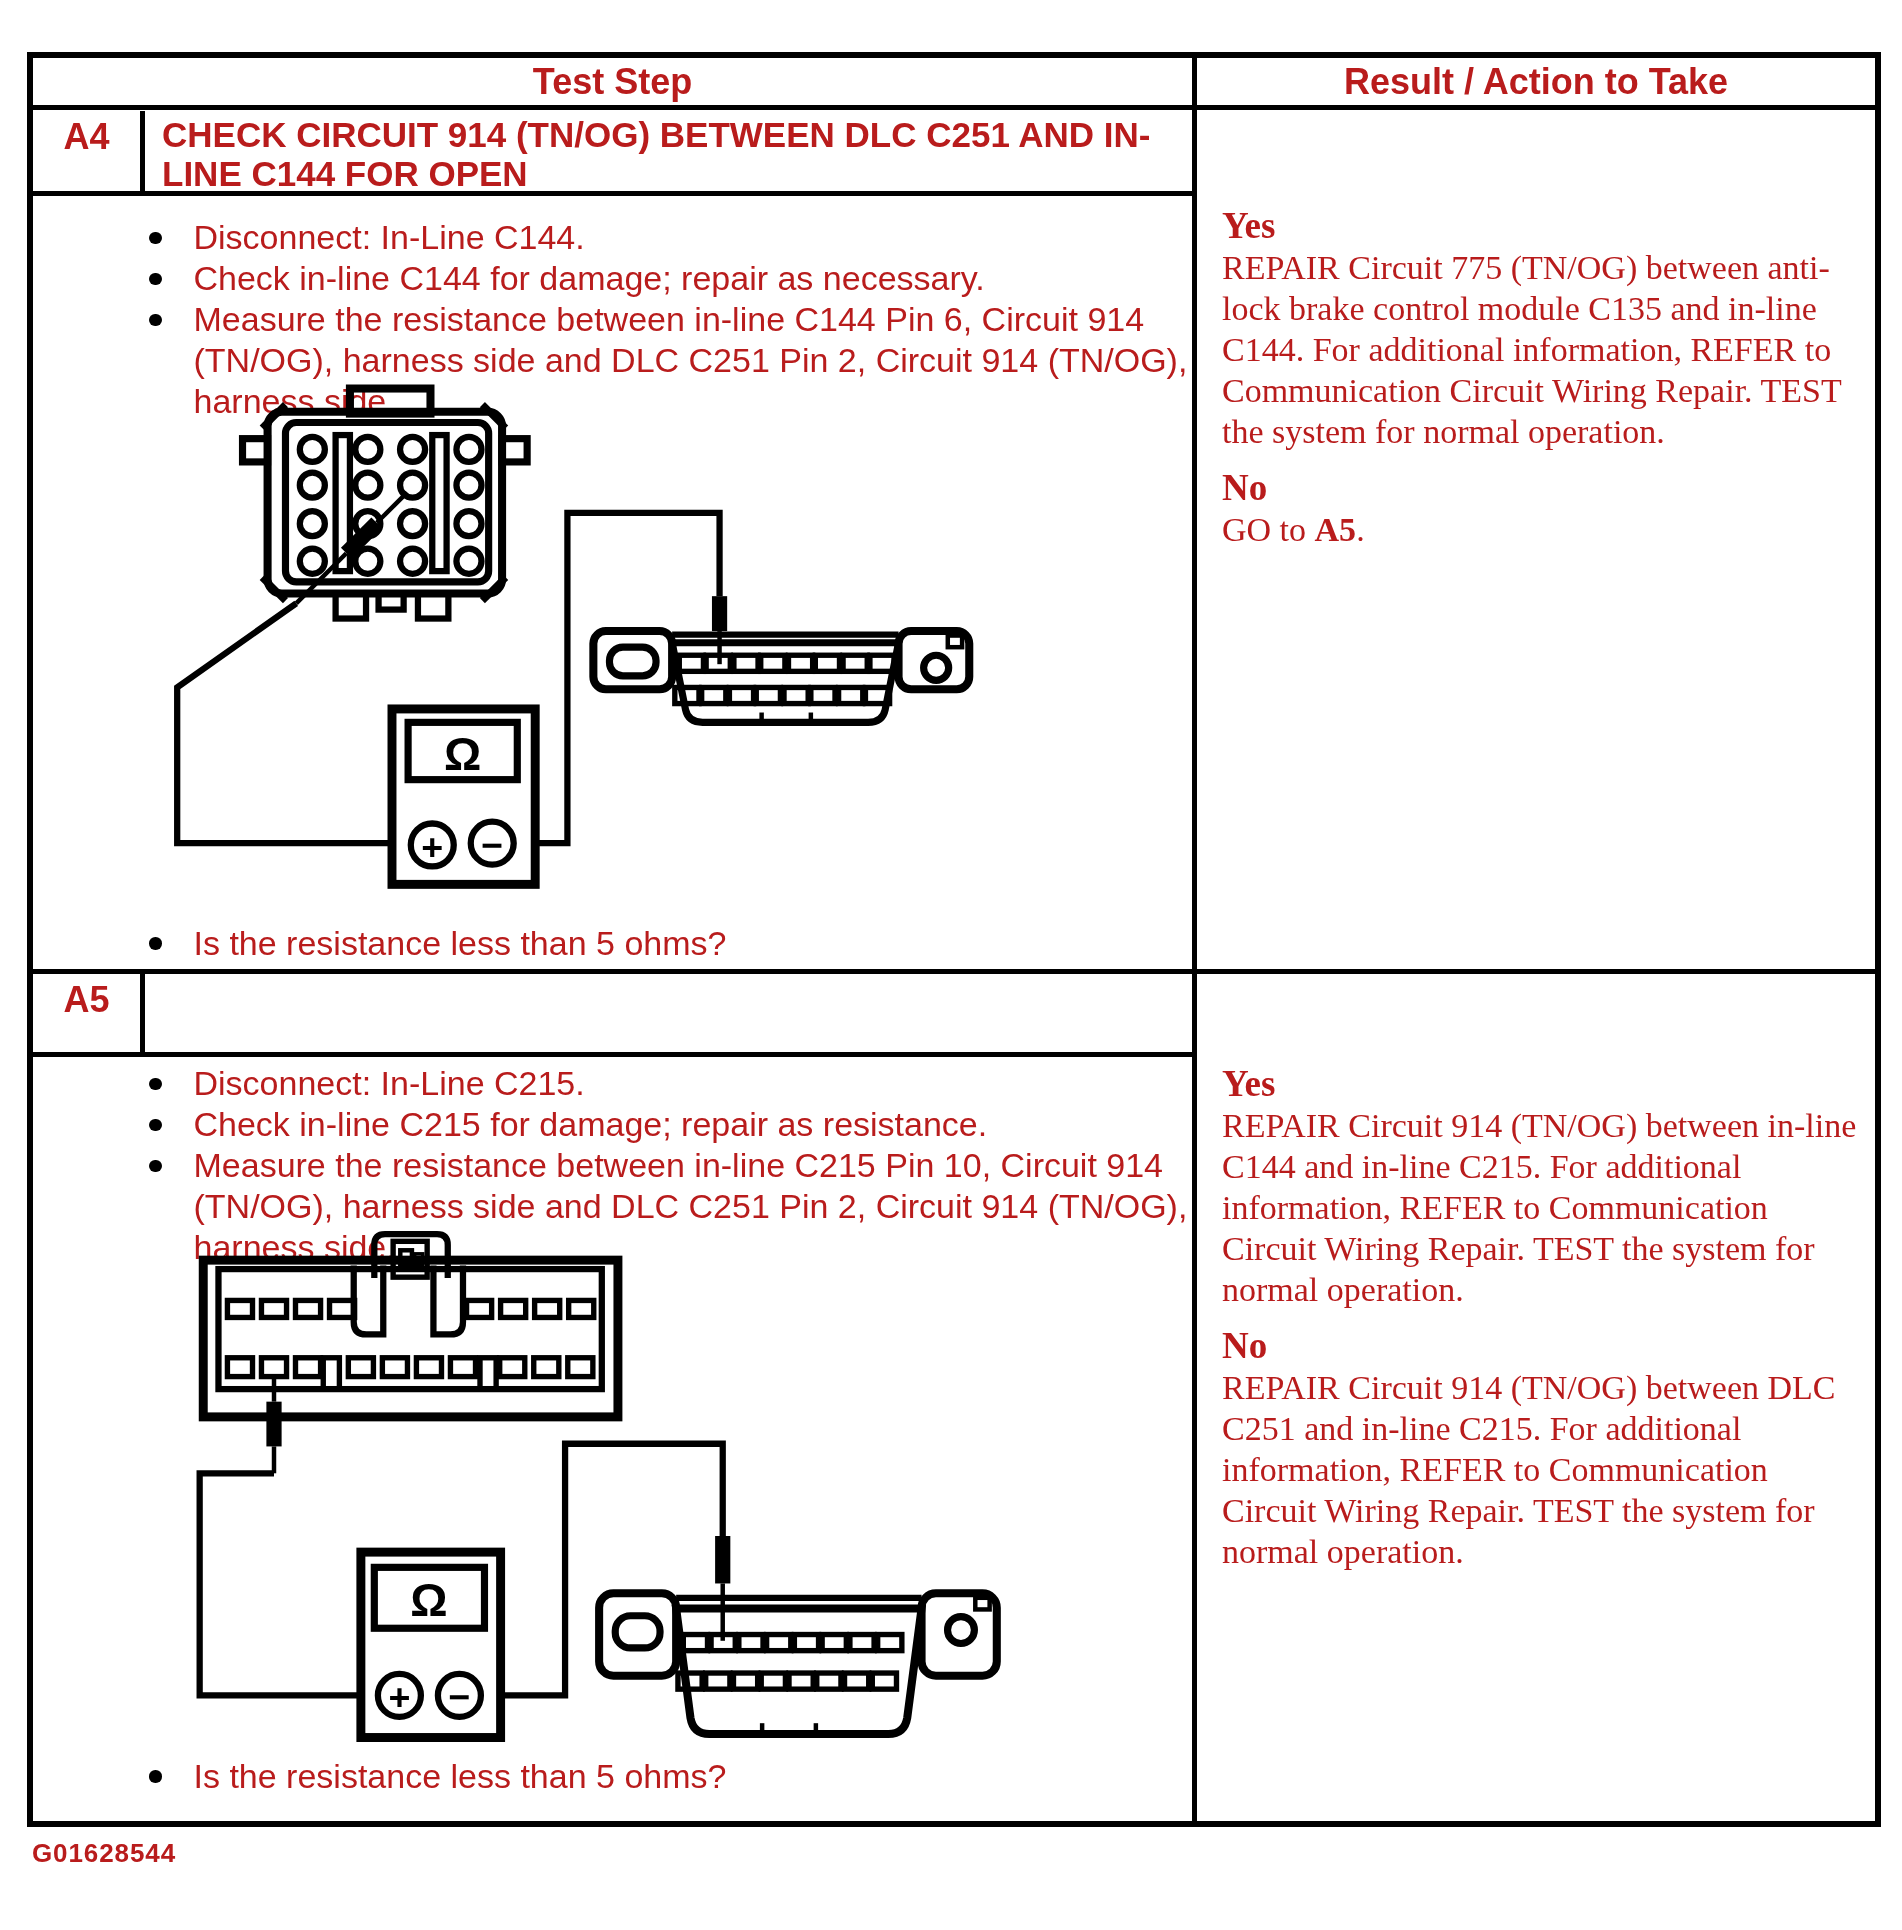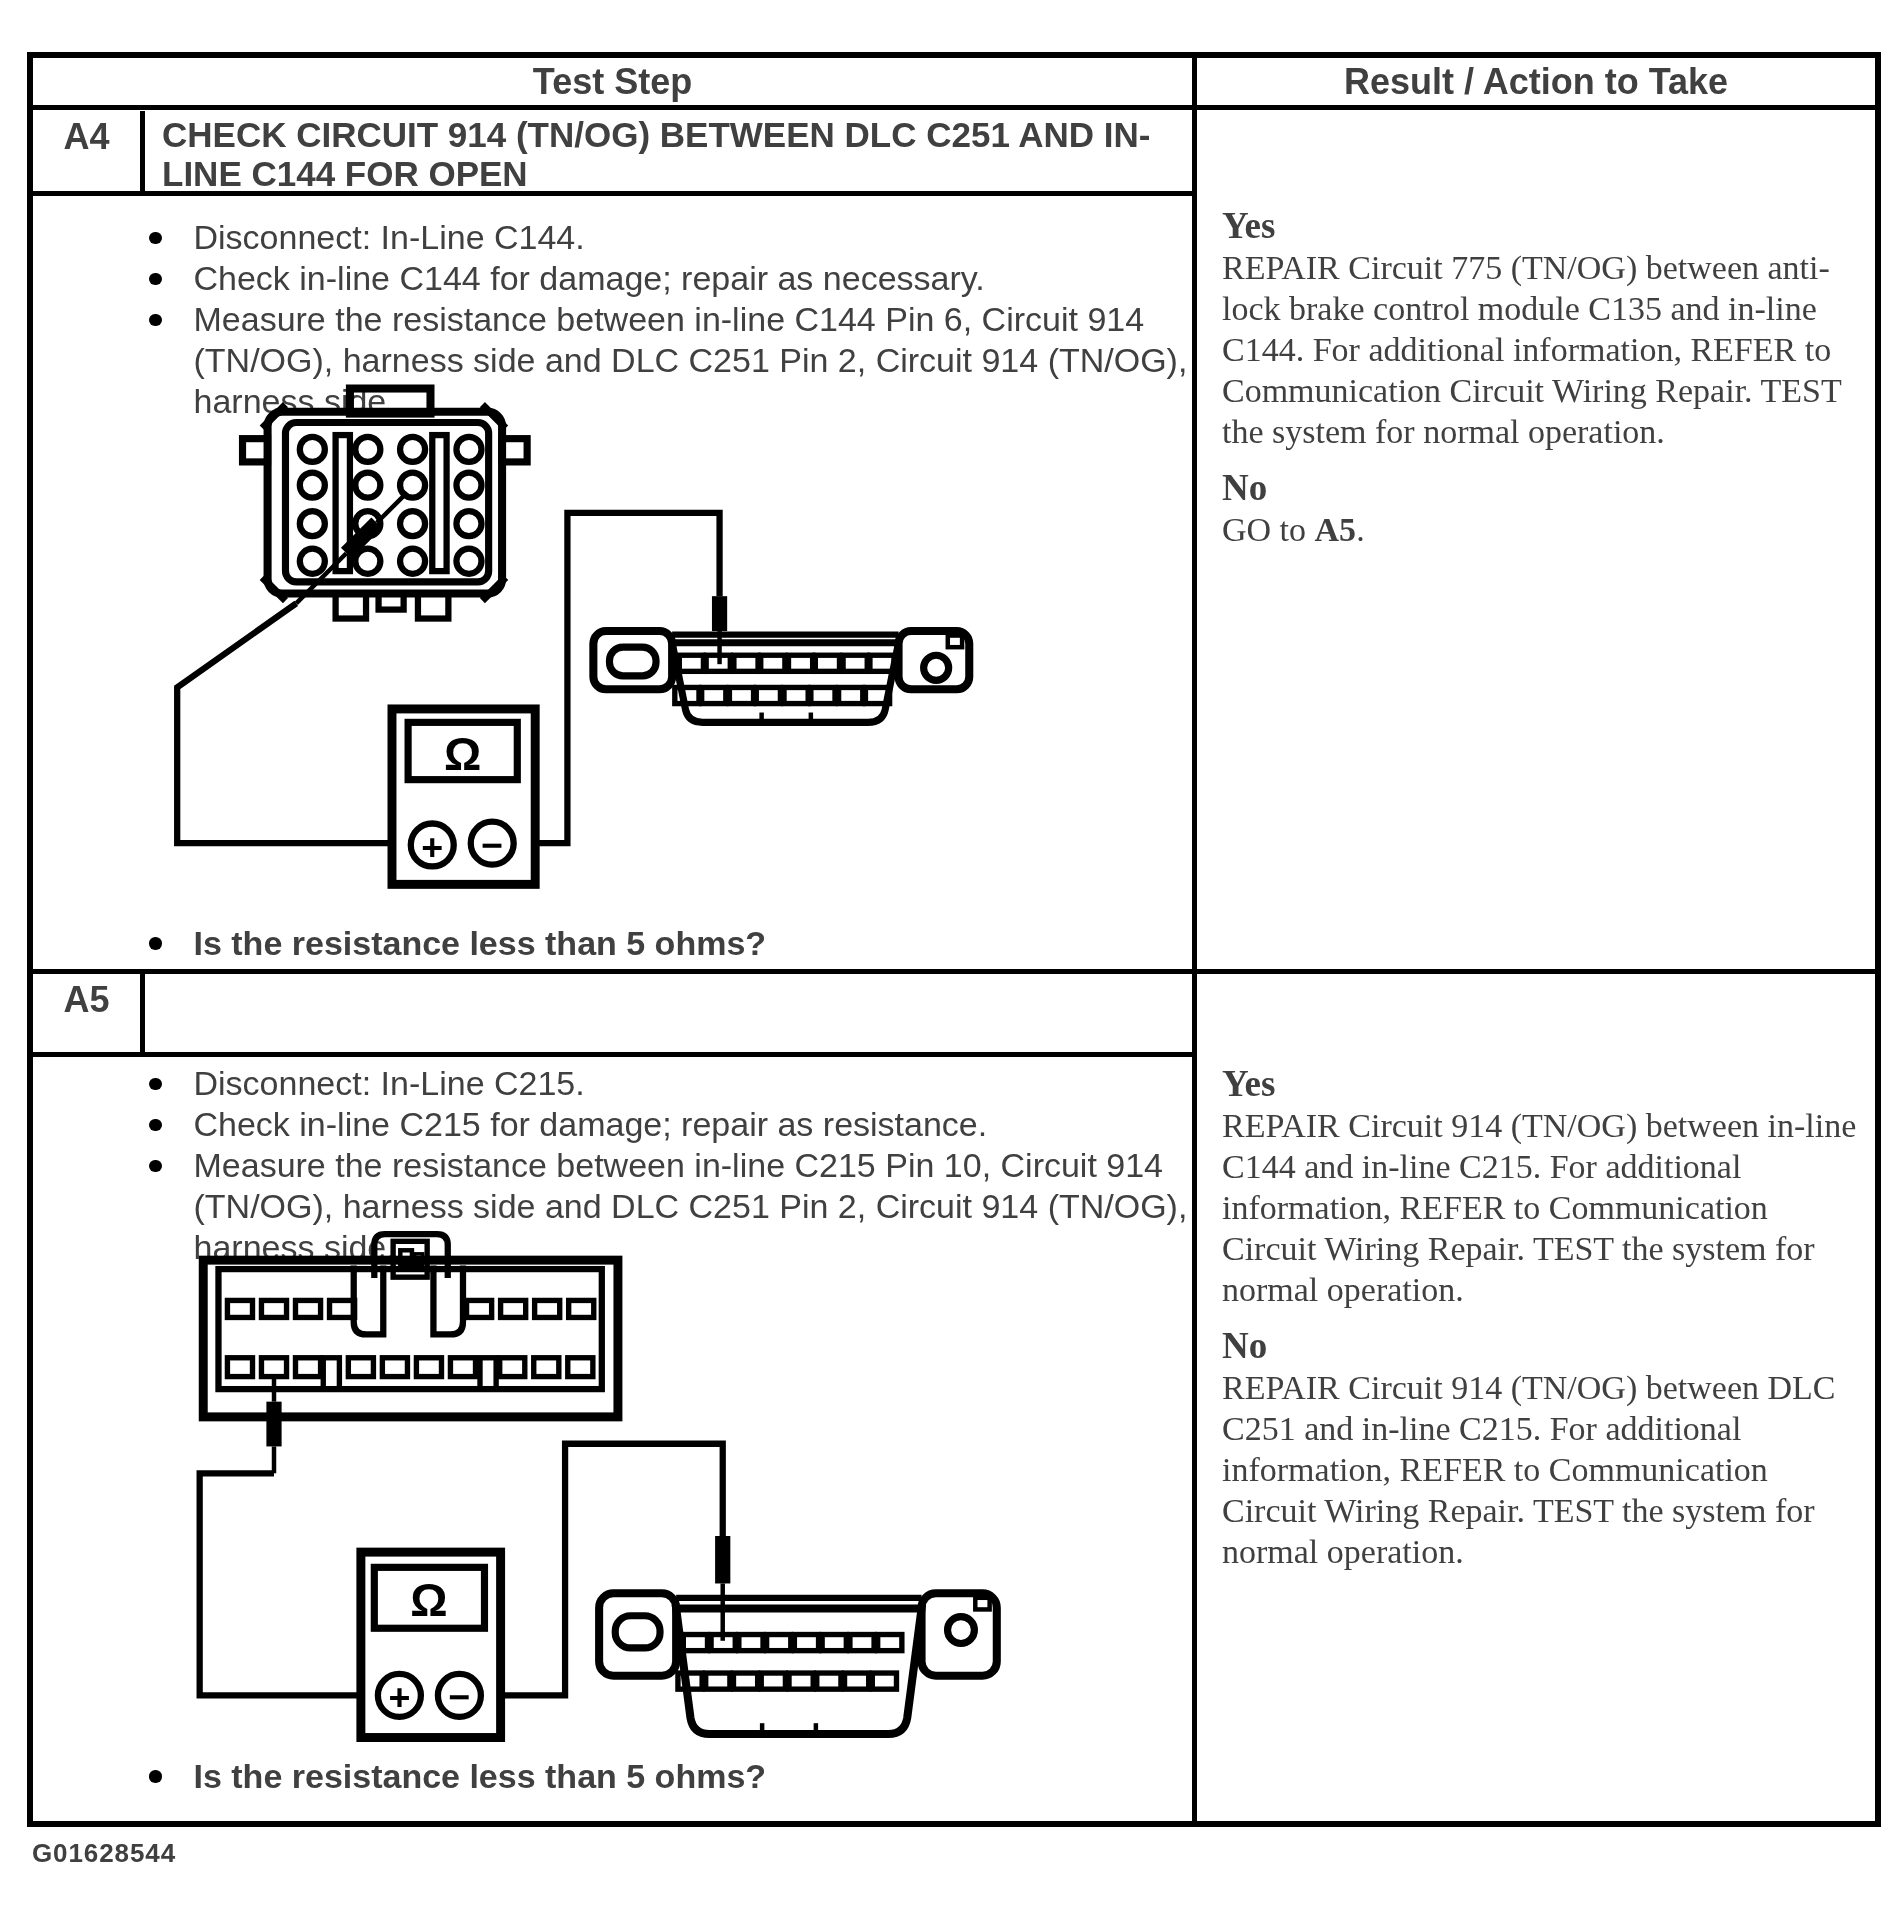--- a/index.html
+++ b/index.html
@@ -1,31 +1,31 @@
 <!DOCTYPE html>
 <html style="font-size:14.3px"><head>
 <meta charset="utf-8">
 <style>
   html,body{margin:0;padding:0;background:#fff;}
   .sheet{position:relative;width:1902px;height:1931px;background:#fff;
-         font-family:"Liberation Sans",sans-serif;color:#404040;overflow:hidden;}
+         font-family:"Liberation Sans",sans-serif;color:#b91c1c;overflow:hidden;}
   .tbl{position:absolute;left:27px;top:52px;width:1854px;height:1775px;
        border:6.3px solid #000;box-sizing:border-box;}
   .cell{position:absolute;box-sizing:border-box;}
   .hline,.vline{position:absolute;background:#000;}
   .hdr{display:flex;align-items:center;justify-content:center;
        font-weight:bold;font-size:36px;}
   .stepnum{font-weight:bold;font-size:36px;text-align:center;padding-top:5.4px;}
   .steptitle{font-weight:bold;font-size:35px;line-height:39px;padding:4px 9px 0 18px;}
   .bullets{font-size:34px;line-height:41px;}
   .bullet-item{display:flex;align-items:flex-start;}
   .dot{width:12.5px;height:12.5px;border-radius:50%;background:#000;
        margin:14.3px 32px 0 0;flex:none;}
   .btext{width:994px;}
-  .question{display:flex;align-items:flex-start;font-weight:bold;font-size:34px;line-height:41px;}
+  .question{display:flex;align-items:flex-start;font-weight:normal;font-size:34px;line-height:41px;}
   .result{font-size:34px;line-height:41px;font-family:Liberation Serif, serif;}
   .yn{font-weight:bold;font-size:37px;line-height:43px;}
   .result p{margin:0;}
   .result .gap{margin-top:14.3px;}
   .figid{position:absolute;left:32px;top:1838px;font-size:26px;letter-spacing:0.9px;font-weight:bold;}
   svg{position:absolute;stroke:#000;fill:none;}
   .sym{fill:#000;stroke:none;font-weight:bold;font-family:"Liberation Sans",sans-serif;}
   b{font-weight:bold;}
 </style>
 </head>

